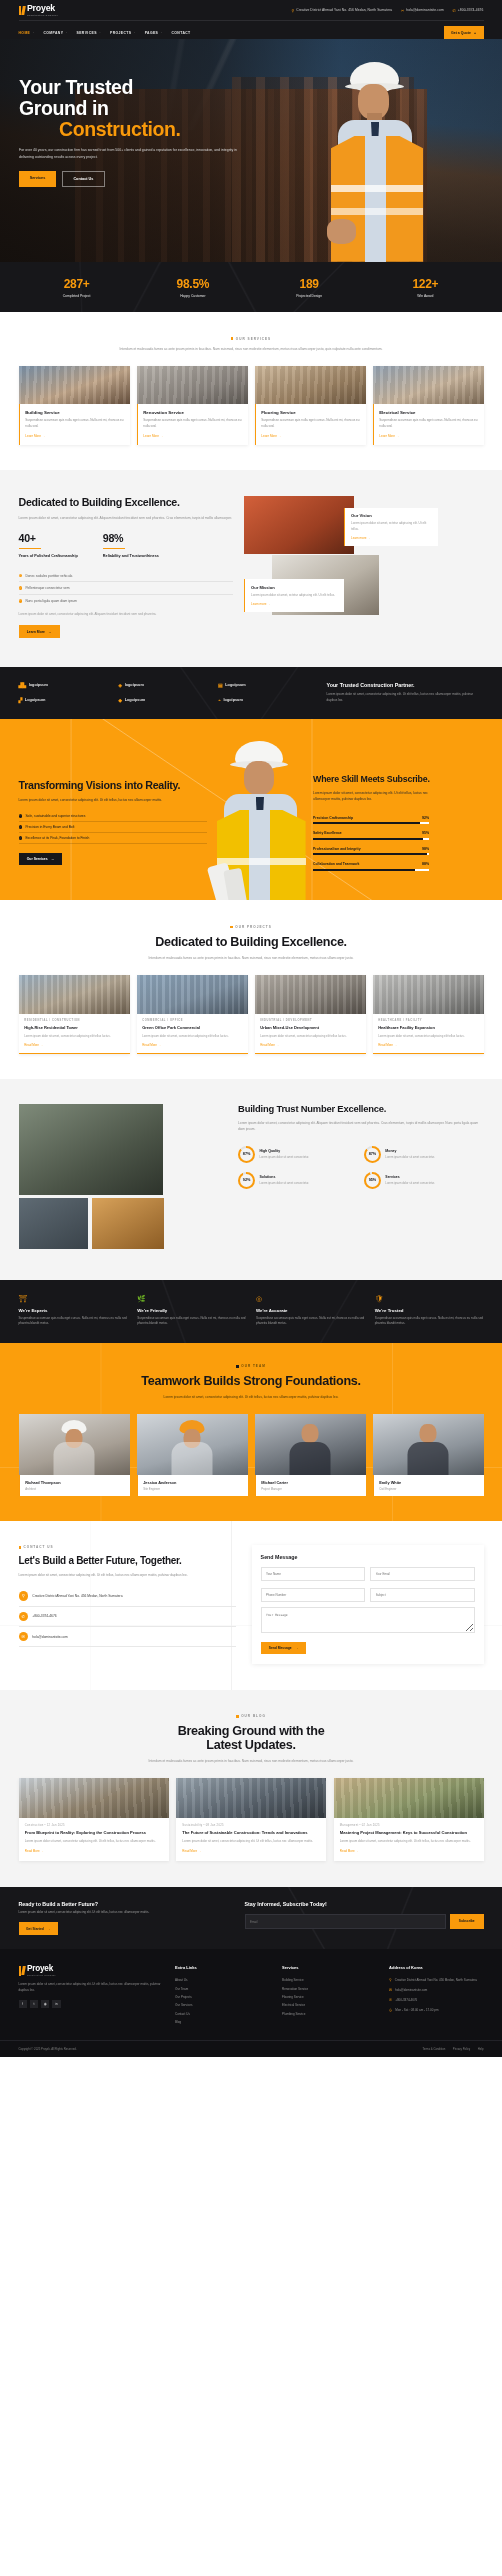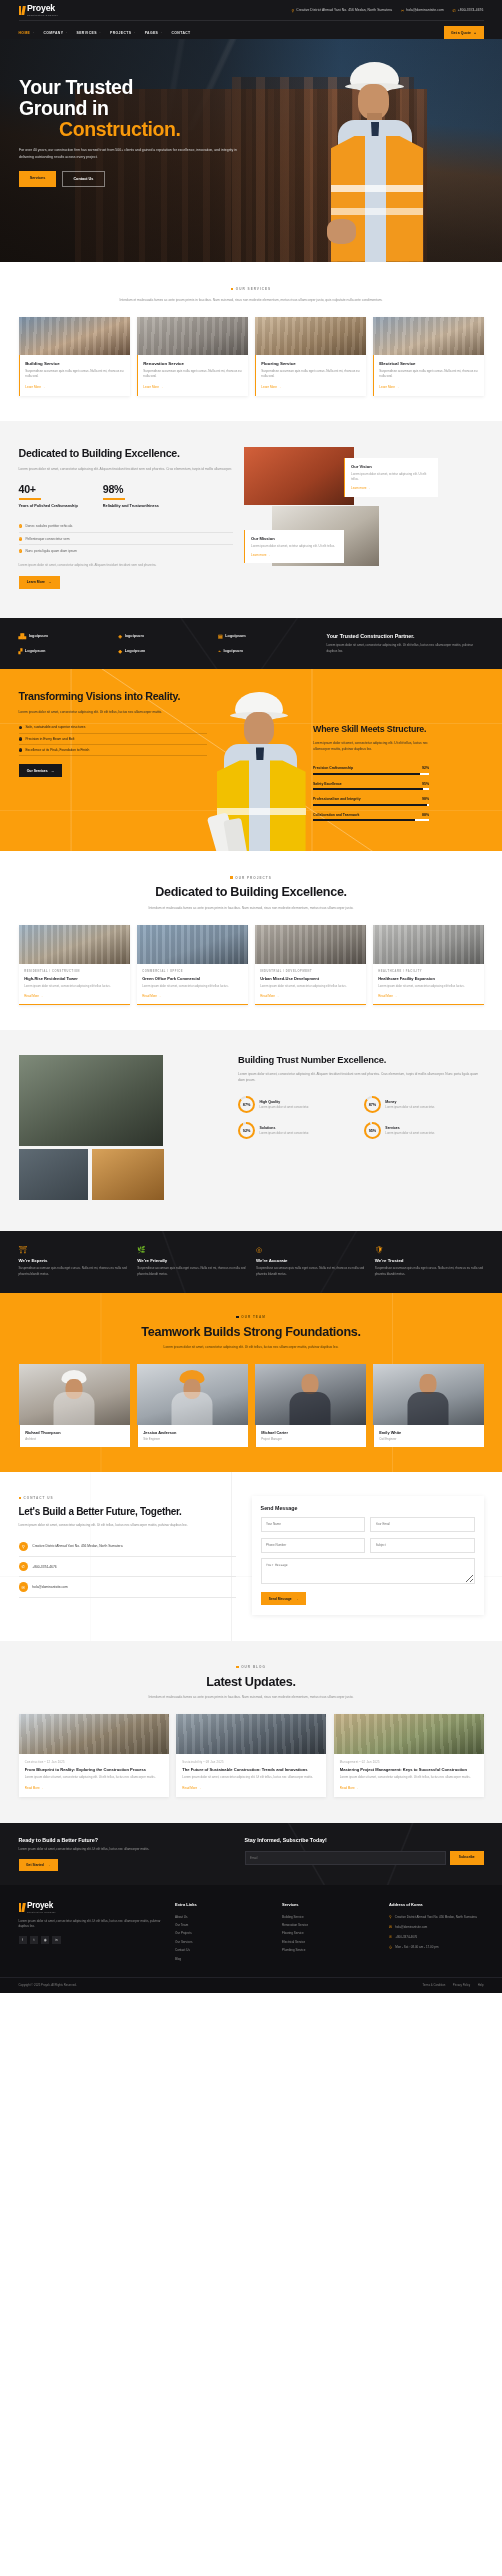--- a/index.html
+++ b/index.html
@@ -147,21 +147,21 @@
   
   .skills { background:#fb9e0c; position:relative; overflow:hidden; padding:21.4px 0 22.6px; }
   .skills-bp { position:absolute; inset:0; opacity:.3;
     background:
       linear-gradient(90deg,transparent 14%,#fff 14.15%,transparent 14.3%),
       linear-gradient(90deg,transparent 62%,#fff 62.15%,transparent 62.3%),
       linear-gradient(0deg,transparent 22%,#fff 22.15%,transparent 22.3%),
       linear-gradient(0deg,transparent 70%,#fff 70.15%,transparent 70.3%),
       linear-gradient(34deg,transparent 48%,#fff 48.2%,transparent 48.4%); }
   .skills-in { width:465px; margin:0 auto; display:flex; gap:6.3px; position:relative; }
-  .skills-l { width:188px; position:relative; z-index:2; }
+  .skills-l { width:188px; position:relative; z-index:2;margin-top:39px; }
   .skills-h2 { font-size:10.7px; font-weight:bold; color:#17171a; line-height:1.12; letter-spacing:-0.3px; }
   .skills-p { font-size:3.3px; color:#2b2b2b; line-height:1.85; margin-top:6.3px; }
   .sl-row { display:flex; align-items:center; gap:3.1px; padding:3.1px 0; border-bottom:0.6px solid rgba(0,0,0,.14); font-size:3.3px; color:#17171a; }
   .sl-wrap { margin-top:7.5px; }
   .chk-d { width:3.8px; height:3.8px; border-radius:50%; background:#17171a; color:#fb9e0c; font-size:2.5px; display:flex; align-items:center; justify-content:center; }
   .skills-btn { display:inline-flex; align-items:center; gap:3.1px; background:#17171a; color:#fff; font-size:3.4px; font-weight:bold; padding:4.4px 8.2px; margin-top:8.2px; }
   .skills-mid { width:94px; position:relative; }
   .sp-helmet { position:absolute; left:22.6px; top:1.3px; width:48px; height:29px; background:#f5f5f3; border-radius:50% 50% 44% 44%/62% 62% 38% 38%; }
   .sp-helmet:after { content:""; position:absolute; left:-5px; top:20px; width:58px; height:7px; background:#eaeae7; border-radius:50%; }
   .sp-face { position:absolute; left:31px; top:21.4px; width:30px; height:34px; background:#c79167; border-radius:42%; }
@@ -424,20 +424,41 @@
         <div class="accent">Construction.</div>
       </div>
       <div class="hero-p">For over 40 years, our construction firm has earned trust from 500+ clients and gained a reputation for excellence, innovation, and integrity in delivering outstanding results across every project.</div>
       <div class="hero-btns">
         <div class="btn-orange">Services</div>
         <div class="btn-ghost">Contact Us</div>
       </div>
     </div>
   </div>
 
+  <div class="stats">
+    <div class="stats-bp"></div>
+    <div class="stats-in">
+      <div class="stat">
+          <div class="stat-n">287+</div>
+          <div class="stat-l">Completed Project</div>
+        </div>
+      <div class="stat">
+          <div class="stat-n">98.5%</div>
+          <div class="stat-l">Happy Customer</div>
+        </div>
+      <div class="stat">
+          <div class="stat-n">189</div>
+          <div class="stat-l">Projected Design</div>
+        </div>
+      <div class="stat">
+          <div class="stat-n">122+</div>
+          <div class="stat-l">Win Award</div>
+        </div>
+    </div>
+  </div>
 
   <div class="sec">
     <div class="eyebrow">
         <span class="dot"></span>
         <span>OUR SERVICES</span>
       </div>
     <div class="sec-p">Interdum et malesuada fames ac ante ipsum primis in faucibus. Nam euismod, risus non molestie elementum, metus risus ullamcorper justo, quis vulputate nulla ante condimentum.</div>
     <div class="svc-grid">
       <div class="svc">
           <div class="svc-img svc-img1"></div>
@@ -594,21 +615,21 @@
           <div class="sp-face"></div>
           <div class="sp-shirt"></div>
         <div class="sp-tie"></div>
           <div class="sp-vest"></div>
           <div class="sp-vgap"></div>
         <div class="sp-stripe"></div>
           <div class="sp-roll"></div>
           <div class="sp-roll2"></div>
       </div>
       <div class="skills-r">
-        <div class="skills-rh">Where Skill Meets Structure.</div>
+        <div class="skills-rh">Where Skill Meets Subscribe.</div>
         <div class="skills-rp">Lorem ipsum dolor sit amet, consectetur adipiscing elit. Ut elit tellus, luctus nec ullamcorper mattis, pulvinar dapibus leo.</div>
         <div class="bars">
           <div class="bar-row">
               <div class="bar-head">
                 <span class="bar-lbl">Precision Craftsmanship</span>
                 <span class="bar-val">92%</span>
               </div>
               <div class="bar-track">
                 <div class="bar-fill" style="width:92%"></div>
               </div>
@@ -871,20 +892,21 @@
       </div>
     </div>
   </div>
 
   <div class="blog">
     <div class="eyebrow">
         <span class="dot"></span>
         <span>OUR BLOG</span>
       </div>
     <div class="sec-h2">
+        <div>Breaking Ground with the</div>
         <div>Latest Updates.</div>
       </div>
     <div class="sec-p">Interdum et malesuada fames ac ante ipsum primis in faucibus. Nam euismod, risus non molestie elementum, metus risus ullamcorper justo.</div>
     <div class="blog-grid">
       <div class="bl">
           <div class="bl-img bli1"></div>
           <div class="bl-body">
             <div class="bl-meta">Construction  •  12 Jan 2025</div>
             <div class="bl-t">From Blueprint to Reality: Exploring the Construction Process</div>
             <div class="bl-d">Lorem ipsum dolor sit amet, consectetur adipiscing elit. Ut elit tellus, luctus nec ullamcorper mattis.</div>

